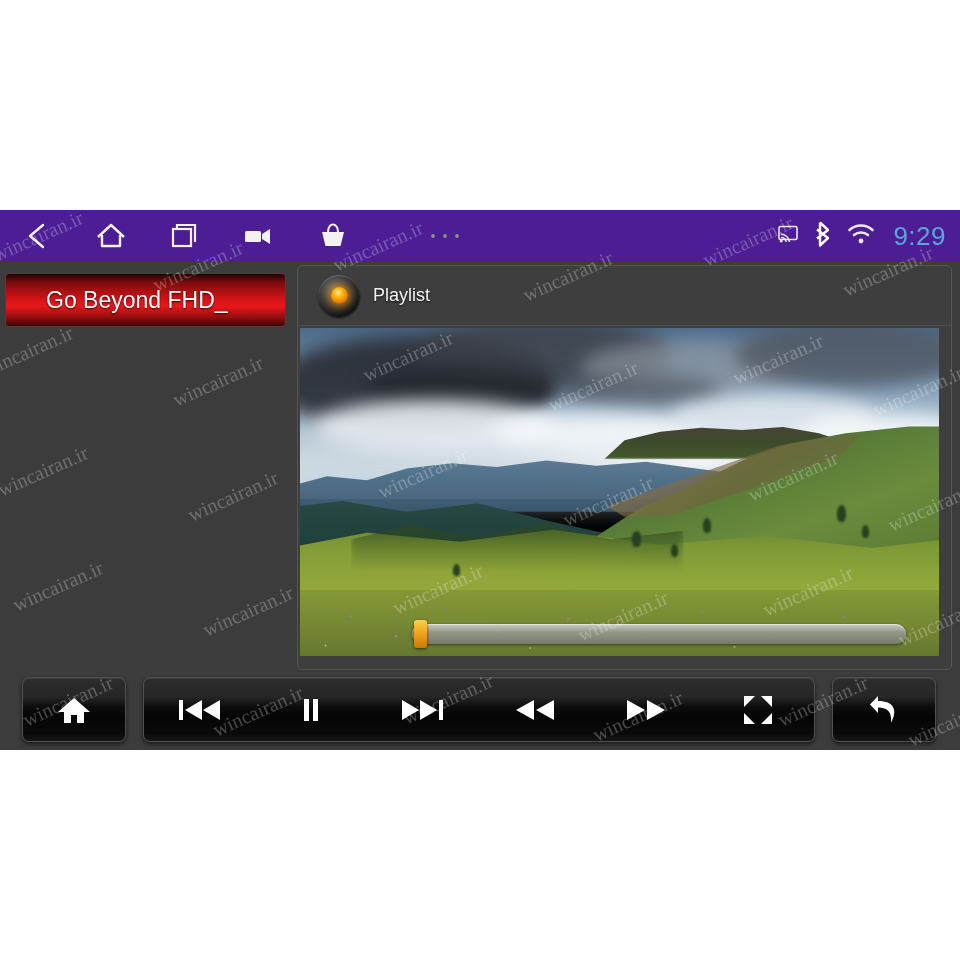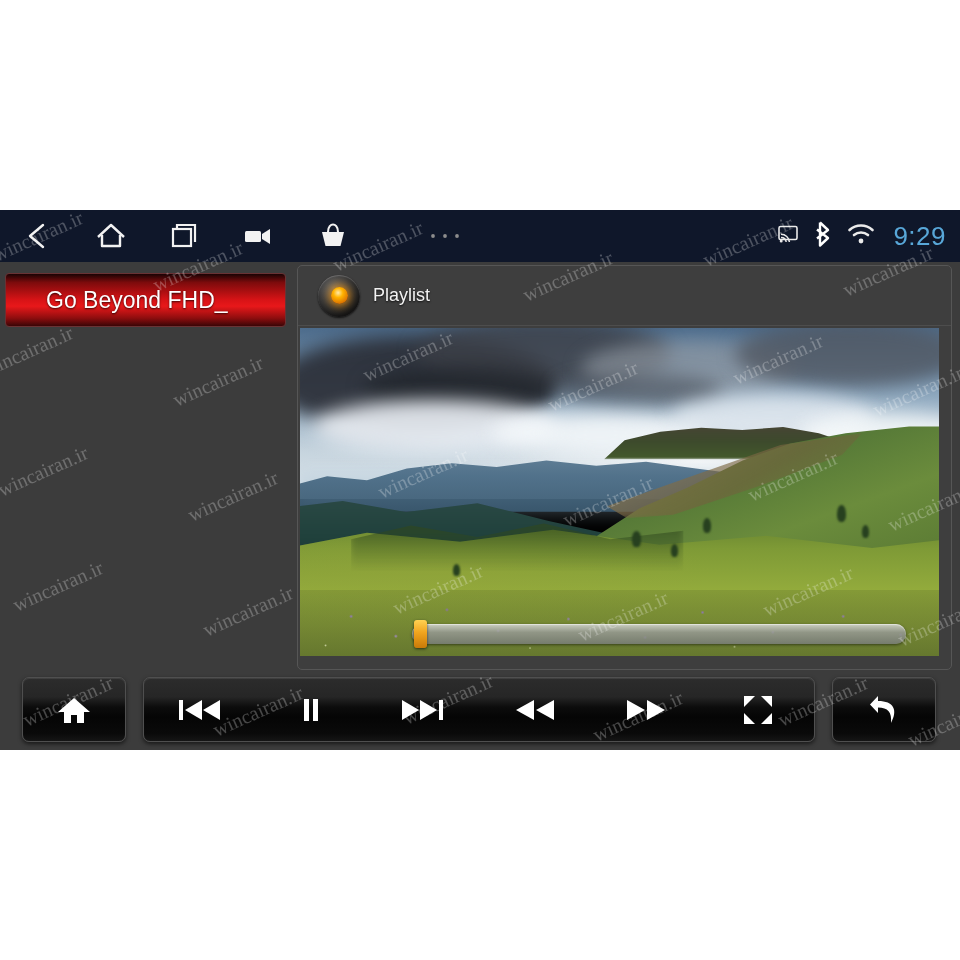--- a/index.html
+++ b/index.html
@@ -21,21 +21,21 @@
     height: 540px;
     background: #3c3c3c;
     overflow: hidden;
   }
 
   
   #status-bar {
     position: absolute;
     left: 0; top: 0;
     width: 960px; height: 52px;
-    background: #0f172a;
+    background: #4c1d95;
     display: flex;
     align-items: center;
   }
   #nav-left {
     display: flex;
     align-items: center;
   }
   .nav-btn {
     width: 74px; height: 52px;
     display: flex; align-items: center; justify-content: center;

